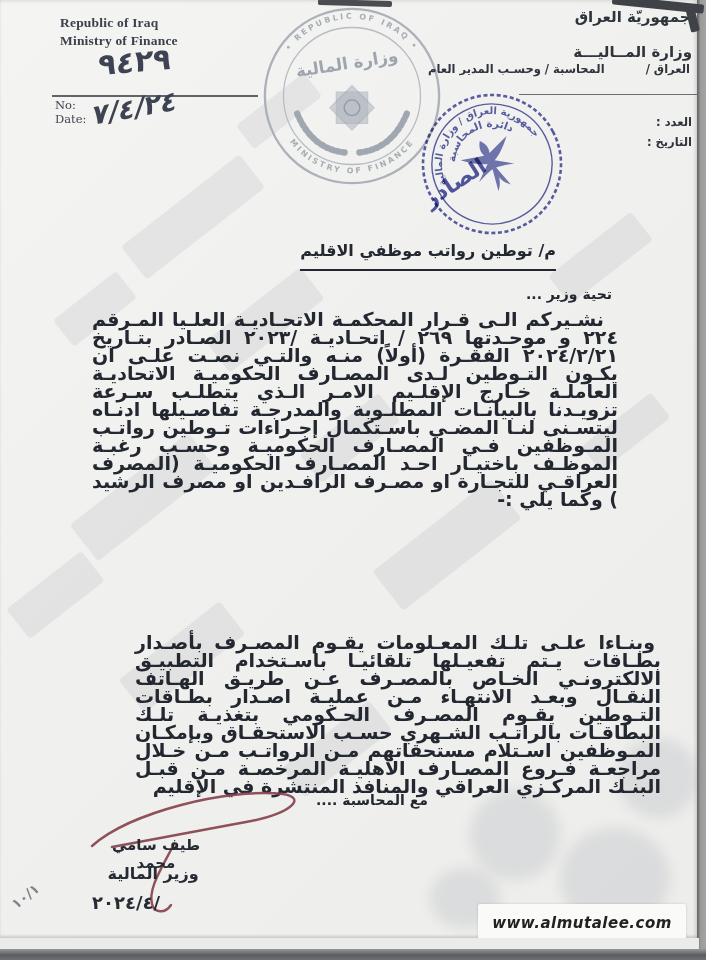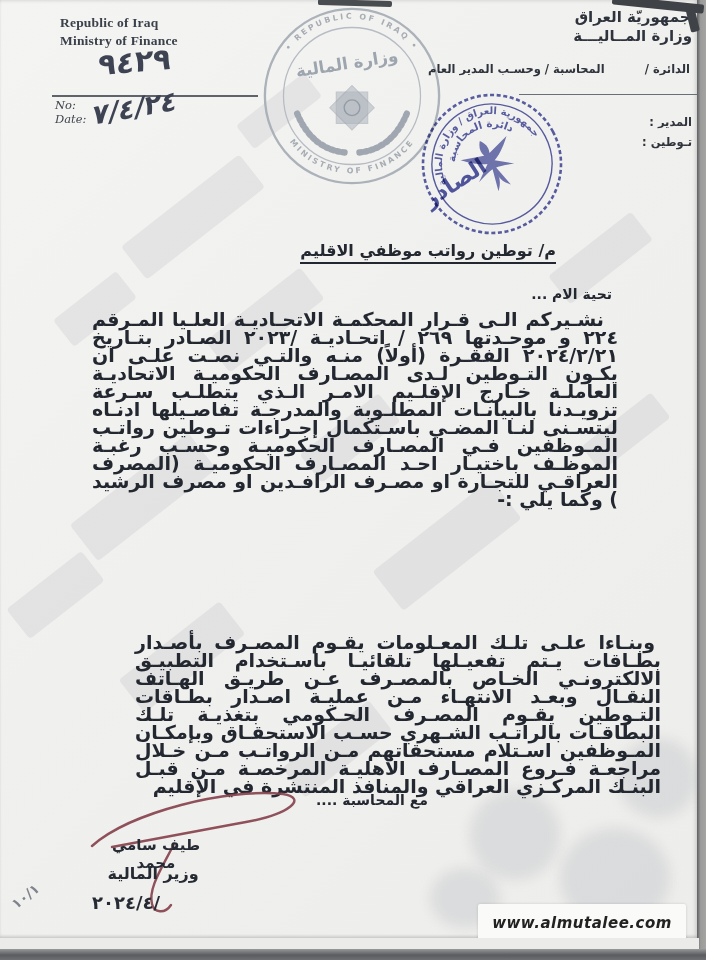--- a/index.html
+++ b/index.html
@@ -17,43 +17,43 @@
   
   .wm{position:absolute;background:rgba(158,163,170,.17);border-radius:4px;transform:rotate(-38deg);}
   .orn{position:absolute;background:rgba(168,171,176,.26);border-radius:50%;filter:blur(6px);}
   
   #en-head{position:absolute;left:60px;top:14px;font-family:Liberation Serif, serif;
            font-size:13.5px;line-height:17.5px;color:#3b414a;font-weight:600;letter-spacing:.2px;}
   #hand-number{position:absolute;left:98px;top:44px;font-size:30px;color:#3d4352;
            transform:rotate(-5deg) skewX(-8deg);letter-spacing:8px;font-weight:600;}
   #no-line{position:absolute;left:52px;top:95px;width:206px;border-top:2px solid #5f646c;}
   #no-date{position:absolute;left:55px;top:99px;font-family:"DejaVu Serif",serif;
-           font-size:11.5px;line-height:13.5px;color:#3f454e;font-style:italic;}
+           font-size:11.5px;line-height:13.5px;color:#3f454e;}
   #hand-date{position:absolute;left:92px;top:92px;font-size:27px;color:#3d4352;direction:ltr;
            transform:rotate(-10deg) skewX(-14deg);letter-spacing:3px;font-weight:600;}
   
   #ar-head{position:absolute;right:14px;top:8px;text-align:center;direction:rtl;color:#2e333c;}
   #ar-head .t1{font-size:15px;font-weight:700;}
-  #ar-head .t2{font-size:15px;font-weight:700;margin-top:1px;}
+  #ar-head .t2{font-size:15px;font-weight:700;margin-top:17px;}
   #dept-row{position:absolute;right:16px;top:62px;width:262px;display:flex;direction:rtl;
             justify-content:space-between;font-size:11.5px;font-weight:700;color:#2e333c;}
   #head-rule{position:absolute;right:9px;top:94px;width:178px;border-top:1.5px solid #6a6f77;}
   #num-date-ar{position:absolute;right:14px;top:112px;direction:rtl;text-align:right;
             font-size:11.5px;font-weight:700;color:#2e333c;line-height:20px;}
   
   #seal{position:absolute;left:258px;top:4px;opacity:.95;}
   #stamp-wrap{position:absolute;left:416px;top:88px;width:152px;height:152px;
             transform:rotate(-28deg);opacity:.9;mix-blend-mode:multiply;}
   #stamp-hand{position:absolute;left:420px;top:170px;font-size:22px;font-weight:700;
             color:#4a50a0;transform:rotate(-33deg);opacity:.95;mix-blend-mode:multiply;}
   
   .ar{direction:rtl;color:#232730;}
   #to-line{position:absolute;right:96px;top:198px;font-size:16px;font-weight:700;}
   #subject{position:absolute;right:150px;top:241px;font-size:16px;font-weight:700;
-           padding-bottom:2px;border-bottom:2px solid #232730;}
+           padding-bottom:9px;border-bottom:2px solid #232730;}
   #greeting{position:absolute;right:94px;top:286px;font-size:14px;font-weight:700;}
   .para{position:absolute;left:92px;width:526px;font-size:19px;font-weight:700;
         line-height:18px;text-align:justify;text-align-last:right;}
   #para1{top:310px;text-indent:14px;}
   #para2{top:633px;text-indent:6px;margin-left:43px;}
   #list{position:absolute;right:96px;top:480px;font-size:13.8px;font-weight:700;line-height:24.6px;}
   #closing{position:absolute;left:316px;top:792px;font-size:14px;font-weight:700;}
   
   #sig-svg{position:absolute;left:78px;top:784px;}
   #sig-name{position:absolute;left:90px;top:836px;width:132px;text-align:center;
@@ -133,27 +133,27 @@
       <path d="M -56,18 Q -40,56 -4,58"></path>
       <path d="M 56,18 Q 40,56 4,58"></path>
     </g>
   </svg>
 
   <div id="ar-head">
     <div class="t1">جمهوريّة العراق</div>
     <div class="t2">وزارة المــاليـــة</div>
   </div>
   <div id="dept-row">
-    <span>الدائرة /</span>
+    <span>العراق /</span>
     <span>المحاسبة / وحسـب المدير العام</span>
   </div>
   <div id="head-rule"></div>
   <div id="num-date-ar">
-    <div>المدير :</div>
-    <div>تـوطين :</div>
+    <div>العدد :</div>
+    <div>التاريخ :</div>
   </div>
 
   <svg id="stamp-wrap" viewBox="-76 -76 152 152">
     <g stroke="#4a50a0" fill="none">
       <circle cx="0" cy="0" r="69" stroke-width="2.6" stroke-dasharray="4 2.6"></circle>
       <circle cx="0" cy="0" r="60" stroke-width="1.4"></circle>
     </g>
     <defs>
       <path id="stampTop" d="M -50,0 A 50,50 0 0 1 50,0"></path>
       <path id="stampInner" d="M -37,0 A 37,37 0 0 1 37,0"></path>
@@ -162,21 +162,21 @@
       <textPath href="#stampTop" startOffset="50%" text-anchor="middle">جمهورية العراق / وزارة المالية</textPath>
     </text>
     <text font-size="10.5" font-weight="700" fill="#4a50a0">
       <textPath href="#stampInner" startOffset="50%" text-anchor="middle">دائرة المحاسبة</textPath>
     </text>
     <path fill="#4a50a0" opacity=".85" d="M0,-26 C4,-21 5,-16 3,-11 L26,-18 C16,-8 9,-4 4,-2 L20,10 C11,7 5,5 2,5 L7,27 C2,22 0,17 0,14 C0,17 -2,22 -7,27 L-2,5 C-5,5 -11,7 -20,10 L-4,-2 C-9,-4 -16,-8 -26,-18 L-3,-11 C-5,-16 -4,-21 0,-26 Z"></path>
   </svg>
   <div id="stamp-hand">الصادر</div>
 
   <div id="subject" class="ar">م/ توطين رواتب موظفي الاقليم</div>
-  <div id="greeting" class="ar">تحية الام ...</div>
+  <div id="greeting" class="ar">تحية وزير ...</div>
   <div id="para1" class="ar para">نشـيركم الـى قـرار المحكمـة الاتحـاديـة العلـيا المـرقم ٢٢٤ و موحـدتها ٢٦٩ / اتحـاديـة /٢٠٢٣ الصـادر بتـاريخ ٢٠٢٤/٢/٢١ الفقـرة (أولاً) منـه والتـي نصـت علـى ان يكـون التـوطين لـدى المصـارف الحكوميـة الاتحاديـة العاملـة خـارج الإقلـيم الامـر الـذي يتطلـب سـرعة تزويـدنا بالبيانـات المطلـوبة والمدرجـة تفاصـيلها ادنـاه ليتسـنى لنـا المضـي باسـتكمال إجـراءات تـوطين رواتـب المـوظفين فـي المصـارف الحكوميـة وحسـب رغبـة الموظـف باختيـار احـد المصـارف الحكوميـة (المصرف العراقـي للتجـارة او مصـرف الرافـدين او مصرف الرشيد ) وكما يلي :-</div>
   <div id="para2" class="ar para">وبنـاءا علـى تلـك المعـلومات يقـوم المصـرف بأصـدار بطـاقات يـتم تفعيـلها تلقائيـا باسـتخدام التطبيـق الالكترونـي الخـاص بالمصـرف عـن طريـق الهـاتف النقـال وبعـد الانتهـاء مـن عمليـة اصـدار بطـاقات التـوطين يقـوم المصـرف الحـكومي بتغذيـة تلـك البطاقـات بالراتـب الشـهري حسـب الاستحقـاق وبإمكـان المـوظفين اسـتلام مستحقاتهم مـن الرواتـب مـن خـلال مراجعـة فـروع المصـارف الاهليـة المرخصـة مـن قبـل البنـك المركـزي العراقي والمنافذ المنتشرة في الإقليم</div>
   <div id="closing" class="ar">مع المحاسبة ....</div>
 
   <svg id="sig-svg" width="250" height="145" viewBox="0 0 250 145">
     <g stroke="#87434e" stroke-width="2.4" fill="none" stroke-linecap="round" opacity=".92">
       <path d="M 14,62 C 52,28 150,4 205,10 C 230,14 212,30 168,38 C 120,47 70,56 34,63"></path>
       <path d="M 96,60 C 84,84 70,104 74,120 C 76,129 87,130 93,121"></path>
     </g>
   </svg>

